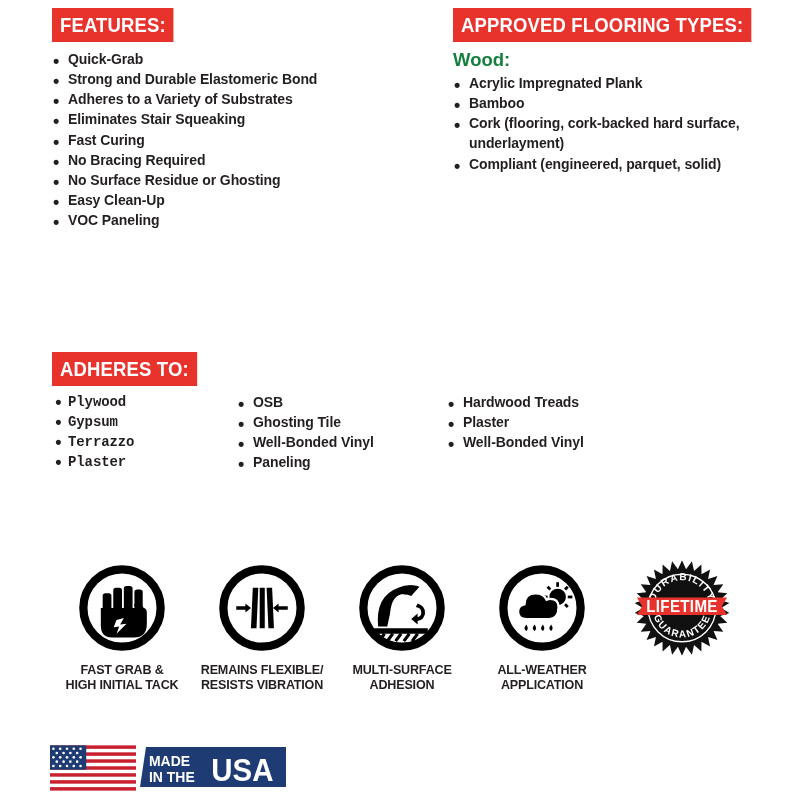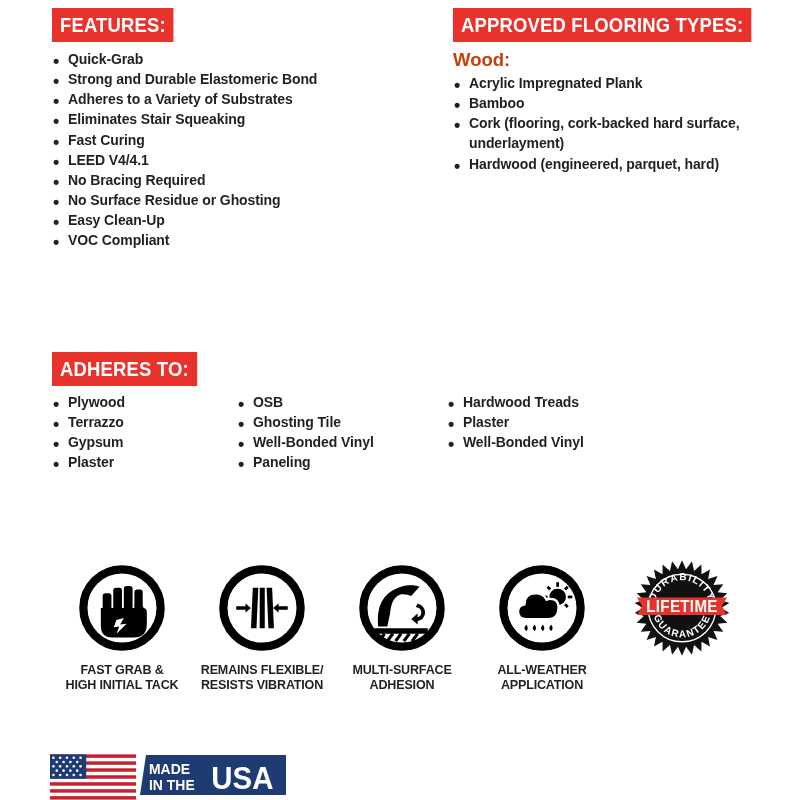--- a/index.html
+++ b/index.html
@@ -39,96 +39,95 @@
     color:#231f20;
     letter-spacing:-0.1px;
   }
   .blist li::before{
     content:"\2022";
     position:absolute;left:1px;top:0;
     font-size:18px;
   }
 
   .subhead{
-    font-size:18.5px;font-weight:bold;color:#c2410c;
+    font-size:18.5px;font-weight:bold;color:#15803d;
     margin:0 0 2px 0;
   }
 
   
   .col-features{position:absolute;left:52px;top:8px;width:395px;}
   .col-flooring{position:absolute;left:453px;top:8px;width:320px;}
   .sec-adheres{position:absolute;left:52px;top:352px;width:700px;}
 
   .adheres-cols{display:flex;margin-top:6px;}
   .adheres-cols .c{flex:0 0 auto;}
-  .adheres-cols .c1{width:185px;}
+  .adheres-cols .c1{width:185px;font-family:Liberation Mono, monospace;}
   .adheres-cols .c2{width:210px;}
   .adheres-cols .c3{width:260px;}
 
   .list-gap{margin-top:7px;}
 
   
   .badges{
     position:absolute;left:52px;top:560px;width:700px;
     display:flex;align-items:flex-start;
   }
   .badge{width:140px;text-align:center;}
   .badge .art{height:96px;display:flex;align-items:center;justify-content:center;}
   .badge .cap{
     margin-top:6px;
     font-size:13.5px;font-weight:bold;line-height:1.12;
     color:#231f20;letter-spacing:-0.2px;
     transform:scaleX(0.93);
   }
 
   
-  .usa{position:absolute;left:50px;top:745px;display:flex;align-items:center;margin-top:8px;}
+  .usa{position:absolute;left:50px;top:745px;display:flex;align-items:flex-start;}
   .usa-flag{width:86px;height:46px;}
   .usa-tag{margin-left:4px;}
 </style>
 </head>
 <body>
 
 <div class="page">
 
   <div class="col-features">
     <div class="banner">FEATURES:</div>
     <ul class="blist list-gap">
       <li>Quick-Grab</li>
       <li>Strong and Durable Elastomeric Bond</li>
       <li>Adheres to a Variety of Substrates</li>
       <li>Eliminates Stair Squeaking</li>
       <li>Fast Curing</li>
-      <li>LEED V4/4.1</li>
       <li>No Bracing Required</li>
       <li>No Surface Residue or Ghosting</li>
       <li>Easy Clean-Up</li>
-      <li>VOC Compliant</li>
+      <li>VOC Paneling</li>
     </ul>
   </div>
 
   <div class="col-flooring">
     <div class="banner">APPROVED FLOORING TYPES:</div>
     <div class="subhead list-gap">Wood:</div>
     <ul class="blist">
       <li>Acrylic Impregnated Plank</li>
       <li>Bamboo</li>
       <li>Cork (flooring, cork-backed hard surface, underlayment)</li>
-      <li>Hardwood (engineered, parquet, hard)</li>
+      <li>Compliant (engineered, parquet, solid)</li>
     </ul>
   </div>
 
   <div class="sec-adheres">
     <div class="banner">ADHERES TO:</div>
     <div class="adheres-cols">
       <div class="c c1">
         <ul class="blist">
           <li>Plywood</li>
+          <li>Gypsum</li>
           <li>Terrazzo</li>
-          <li>Gypsum</li>
           <li>Plaster</li>
         </ul>
       </div>
       <div class="c c2">
         <ul class="blist">
           <li>OSB</li>
           <li>Ghosting Tile</li>
           <li>Well-Bonded Vinyl</li>
           <li>Paneling</li>
         </ul>

